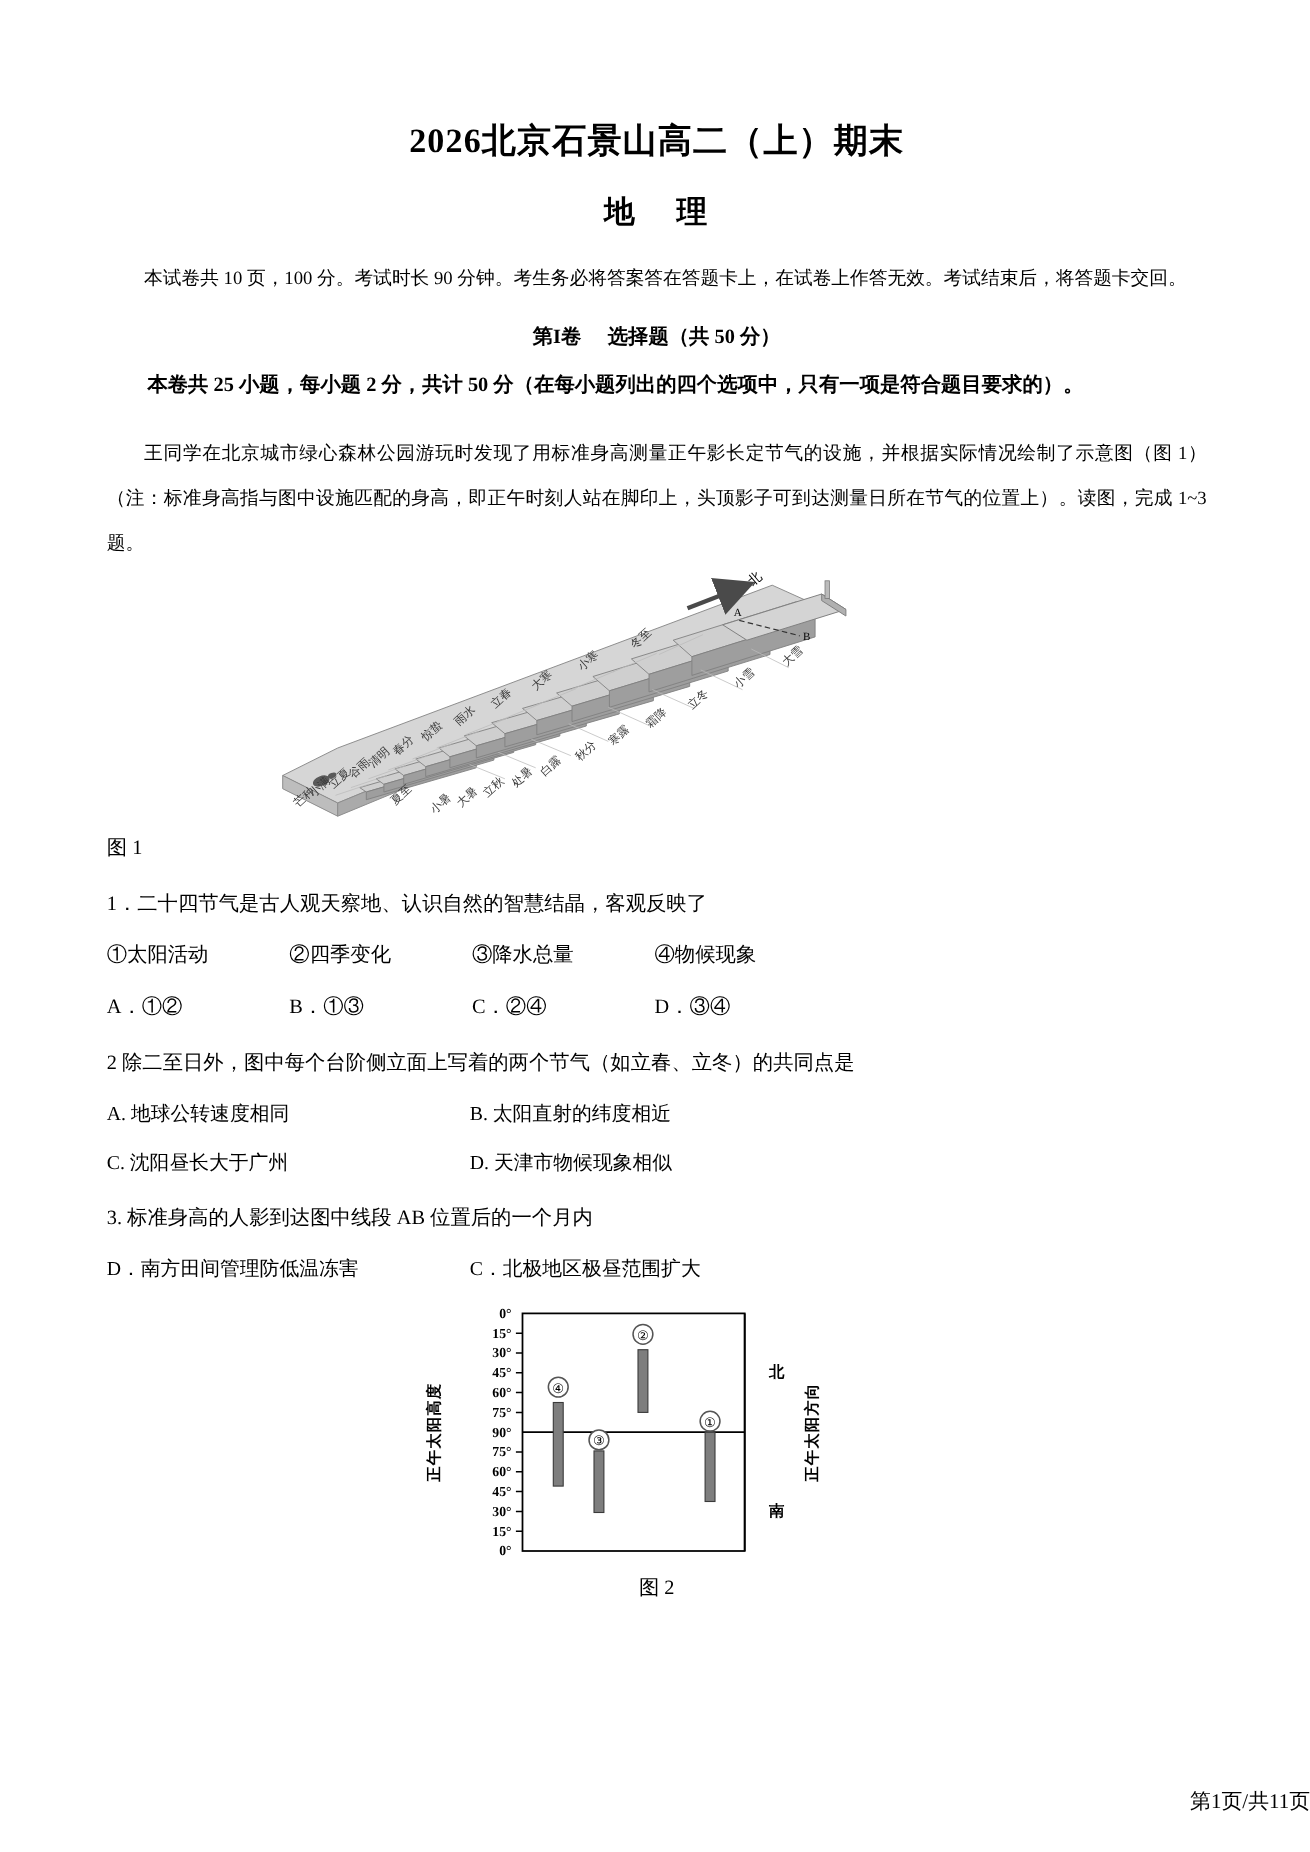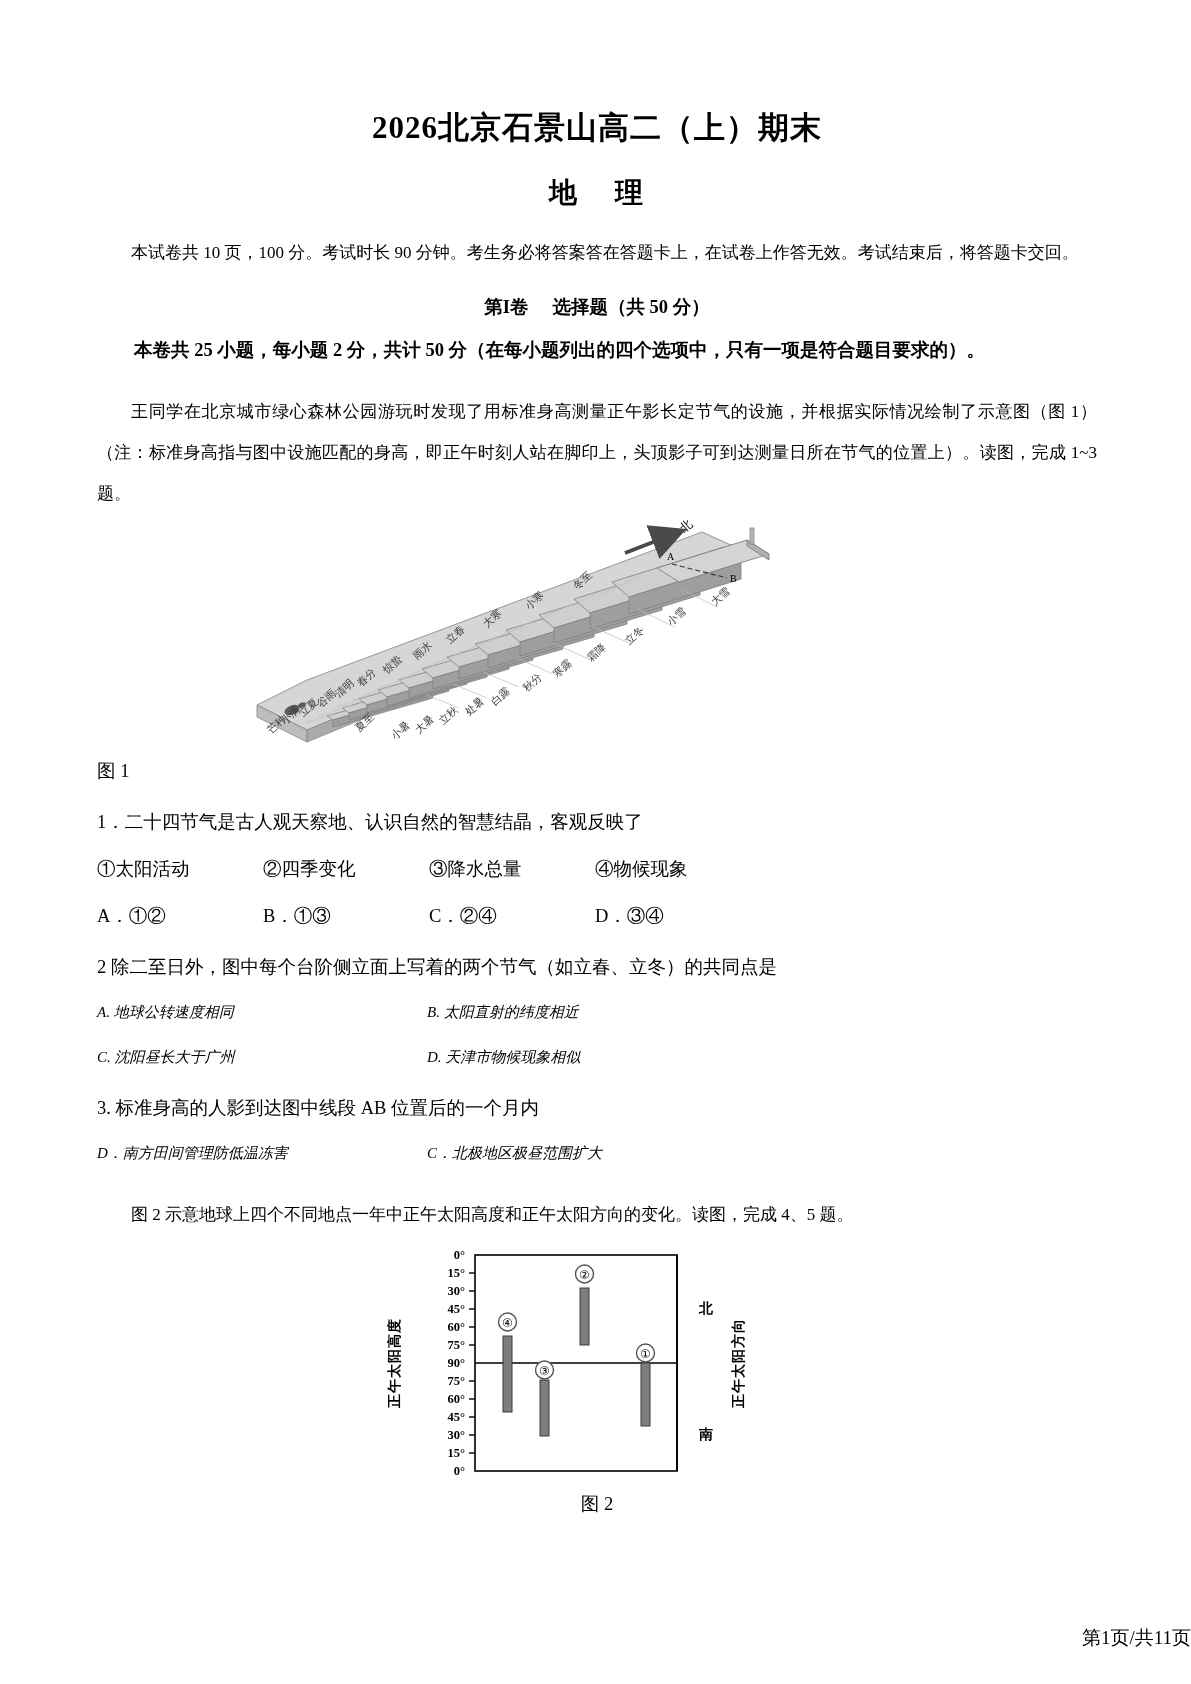--- a/index.html
+++ b/index.html
@@ -69,21 +69,21 @@
     line-height:41px;
     margin-top:6px;
   }
 
   .opts4 { display:flex; margin-top:6px; }
   .opts4 > div { width:166px; font-size:18.5px; line-height:41px; }
   .opts4 > div:first-child { width:166px; }
 
   .opts2 { display:flex; margin-top:4px; }
   .opts2 > div:first-child { width:330px; }
-  .opts2 > div { font-size:15px; line-height:41px;font-style:italic; }
+  .opts2 > div { font-size:18px; line-height:41px; }
 
   
   .fig1-wrap { position:relative; height:225px; margin-top:6px; }
   .fig1 { position:absolute; left:150px; top:0; }
 
   
   .fig2-wrap { position:relative; height:270px; margin-top:8px; }
   .fig2 { position:absolute; left:280px; top:0; }
   .fig2-caption {
     position:absolute; left:0; right:0; top:248px;
@@ -294,21 +294,20 @@
       <div>C. 沈阳昼长大于广州</div>
       <div>D. 天津市物候现象相似</div>
     </div>
 
     <p class="q-line">3. 标准身高的人影到达图中线段 AB 位置后的一个月内</p>
     <div class="opts2">
       <div>D．南方田间管理防低温冻害</div>
       <div>C．北极地区极昼范围扩大</div>
     </div>
 
-    <p class="para indent">图 2 示意地球上四个不同地点一年中正午太阳高度和正午太阳方向的变化。读图，完成 4、5 题。</p>
 
     <div class="fig2-wrap">
       <div class="fig2">
         <svg width="420" height="240" viewBox="0 0 420 240">
 
           <rect x="98" y="12" width="202" height="216" fill="none" stroke="#000" stroke-width="1.6"></rect>
           <line x1="98" y1="120" x2="300" y2="120" stroke="#000" stroke-width="1.6"></line>
 
           <line x1="300" y1="12" x2="300" y2="228" stroke="#000" stroke-width="1.6"></line>
 

